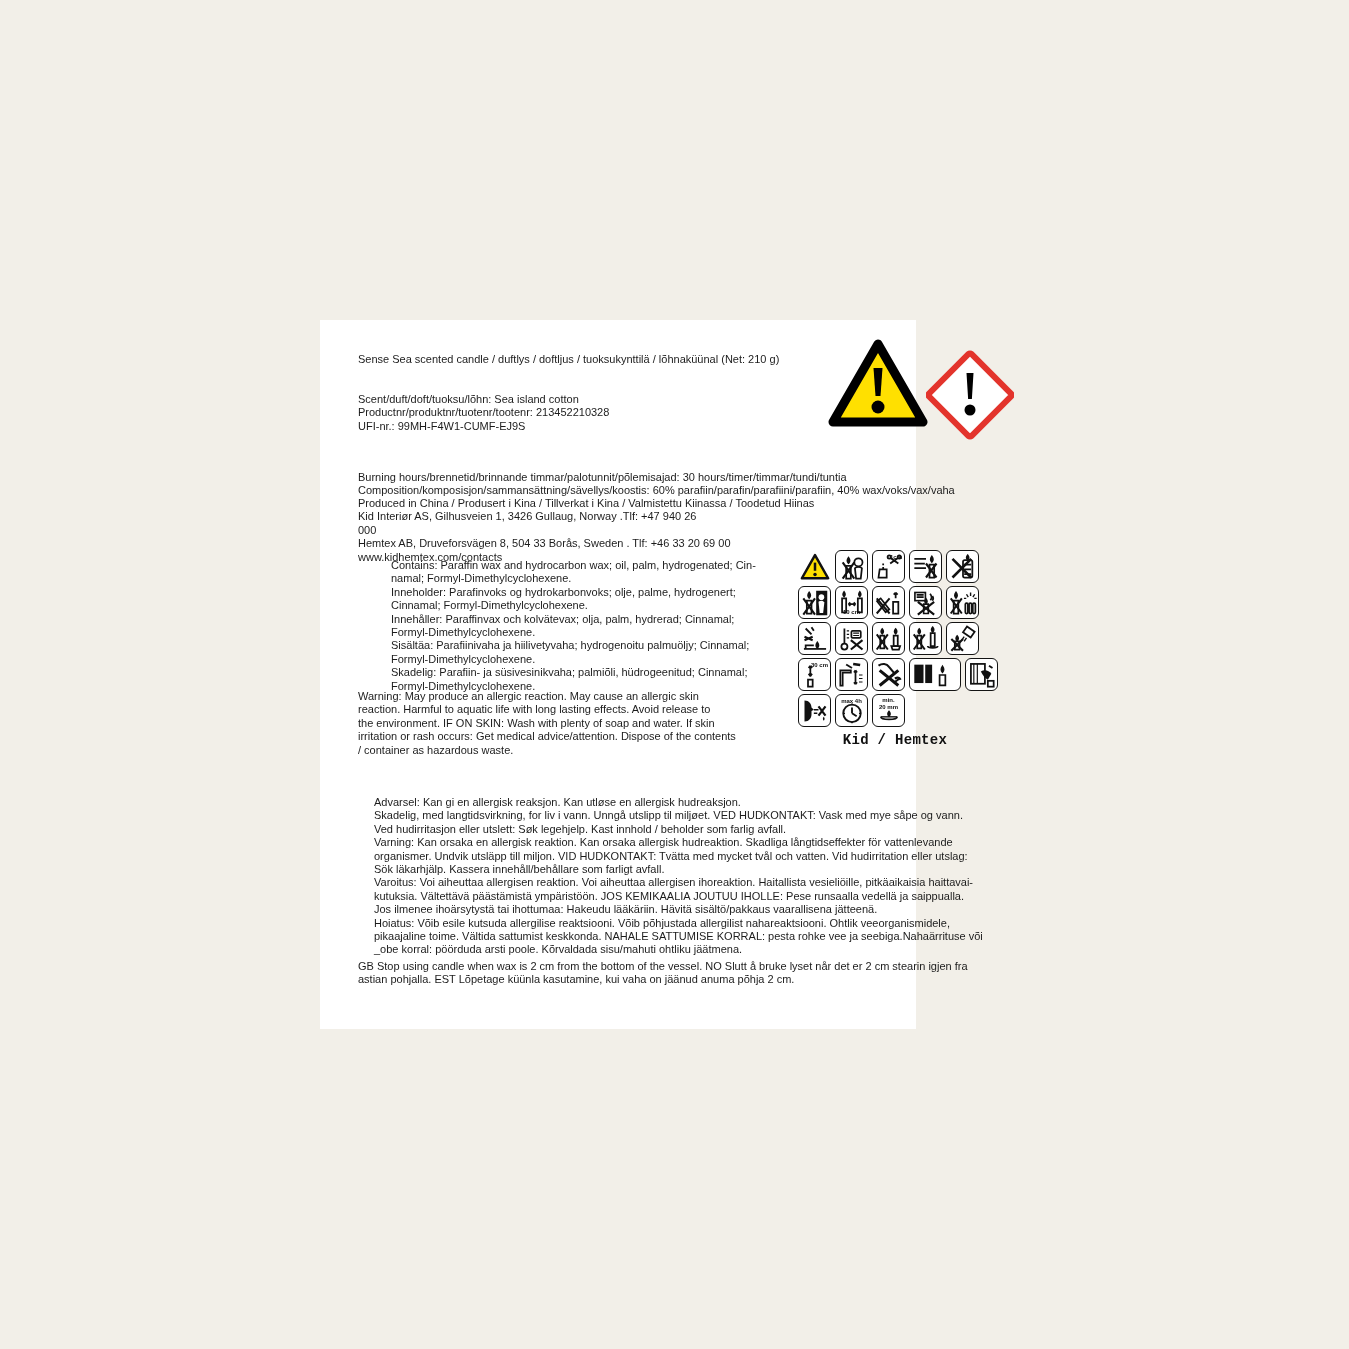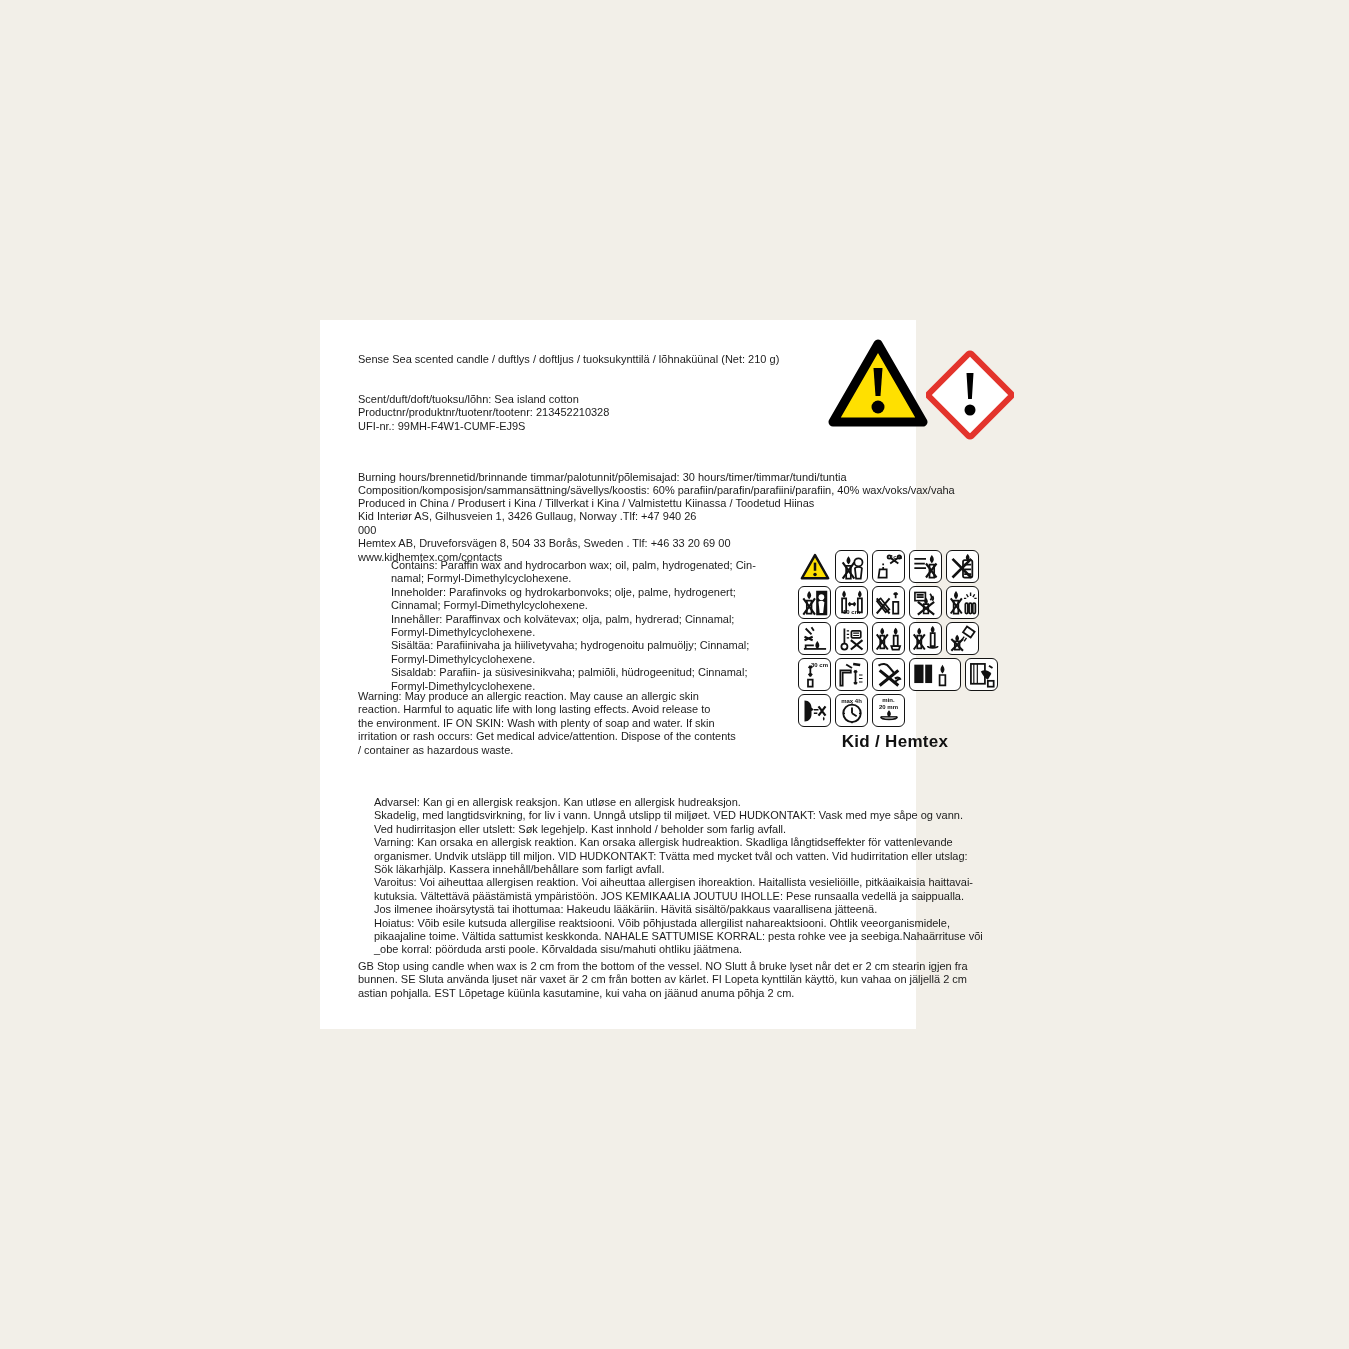--- a/index.html
+++ b/index.html
@@ -43,22 +43,22 @@
   .pl {
     position:absolute; font-size:6px; font-weight:bold; color:#111;
     line-height:6.5px; white-space:nowrap;
   }
   .pl.tr { top:3px; right:2px; }
   .pl.bc { bottom:3px; left:0; right:0; text-align:center; }
   .pl.tc { top:3px; left:0; right:0; text-align:center; }
 
   .brand {
     position:absolute; left:478px; top:412px; width:194px; text-align:center;
-    font-size:17px; font-weight:bold; letter-spacing:0.3px; color:#111;
-    font-family:Liberation Sans, sans-serif;
+    font-size:14px; font-weight:bold; letter-spacing:0.3px; color:#111;
+    font-family:Liberation Mono, monospace;
   }
 </style>
 </head>
 <body>
 
 <div class="page">
 
   <div class="tb" id="title-block">
     <div>Sense Sea scented candle / duftlys / doftljus / tuoksukynttilä / lõhnaküünal (Net: 210 g)</div>
   </div>
@@ -84,21 +84,21 @@
 
   <div class="tb" id="contains-block">
     <div>Contains: Paraffin wax and hydrocarbon wax; oil, palm, hydrogenated; Cin-</div>
     <div>namal; Formyl-Dimethylcyclohexene.</div>
     <div>Inneholder: Parafinvoks og hydrokarbonvoks; olje, palme, hydrogenert;</div>
     <div>Cinnamal; Formyl-Dimethylcyclohexene.</div>
     <div>Innehåller: Paraffinvax och kolvätevax; olja, palm, hydrerad; Cinnamal;</div>
     <div>Formyl-Dimethylcyclohexene.</div>
     <div>Sisältäa: Parafiinivaha ja hiilivetyvaha; hydrogenoitu palmuöljy; Cinnamal;</div>
     <div>Formyl-Dimethylcyclohexene.</div>
-    <div>Sisaldab: Parafiin- ja süsivesinikvaha; palmiõli, hüdrogeenitud; Cinnamal;</div>
+    <div>Skadelig: Parafiin- ja süsivesinikvaha; palmiõli, hüdrogeenitud; Cinnamal;</div>
     <div>Formyl-Dimethylcyclohexene.</div>
   </div>
 
   <div class="tb" id="warning-block">
     <div>Warning:  May produce an allergic reaction. May cause an allergic skin</div>
     <div>reaction. Harmful to aquatic life with long lasting effects.  Avoid release to</div>
     <div>the environment.  IF ON SKIN: Wash with plenty of soap and water. If skin</div>
     <div>irritation or rash occurs: Get medical advice/attention. Dispose of the contents</div>
     <div>/ container as hazardous waste.</div>
   </div>
@@ -113,21 +113,20 @@
     <div>Varoitus: Voi aiheuttaa allergisen reaktion. Voi aiheuttaa allergisen ihoreaktion. Haitallista vesieliöille, pitkäaikaisia haittavai-</div>
     <div>kutuksia. Vältettävä päästämistä ympäristöön.  JOS KEMIKAALIA JOUTUU IHOLLE: Pese runsaalla vedellä ja saippualla.</div>
     <div>Jos ilmenee ihoärsytystä tai ihottumaa: Hakeudu lääkäriin. Hävitä sisältö/pakkaus vaarallisena jätteenä.</div>
     <div>Hoiatus: Võib esile kutsuda allergilise reaktsiooni. Võib põhjustada allergilist nahareaktsiooni.  Ohtlik veeorganismidele,</div>
     <div>pikaajaline toime. Vältida sattumist keskkonda. NAHALE SATTUMISE KORRAL: pesta rohke vee ja seebiga.Nahaärrituse või</div>
     <div>_obe korral: pöörduda arsti poole. Kõrvaldada sisu/mahuti ohtliku jäätmena.</div>
   </div>
 
   <div class="tb" id="usage-block">
     <div>GB Stop using candle when wax is 2 cm from the bottom of the vessel. NO Slutt å bruke lyset når det er 2 cm stearin igjen fra</div>
-    <div>bunnen. SE Sluta använda ljuset när vaxet är 2 cm från botten av kärlet. FI Lopeta kynttilän käyttö, kun vahaa on jäljellä 2 cm</div>
     <div>astian pohjalla. EST Lõpetage küünla kasutamine, kui vaha on jäänud anuma põhja 2 cm.</div>
   </div>
 
   <svg id="ghs-triangle" width="100" height="90" viewBox="0 0 100 90">
     <polygon points="50,6 95,84 5,84" fill="#FFE000" stroke="#000" stroke-width="9" stroke-linejoin="round"></polygon>
     <path d="M45.5 30 h9 l-2 28 h-5 z" fill="#000"></path>
     <circle cx="50" cy="69" r="6.5" fill="#000"></circle>
   </svg>
 
   <svg id="ghs-diamond" width="88" height="90" viewBox="0 0 88 90">

